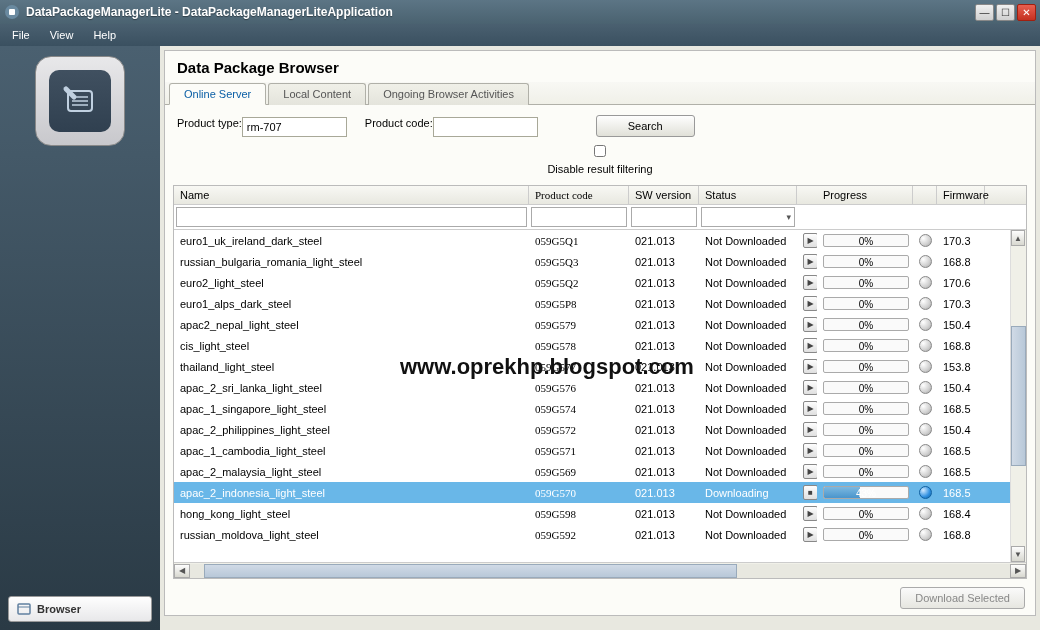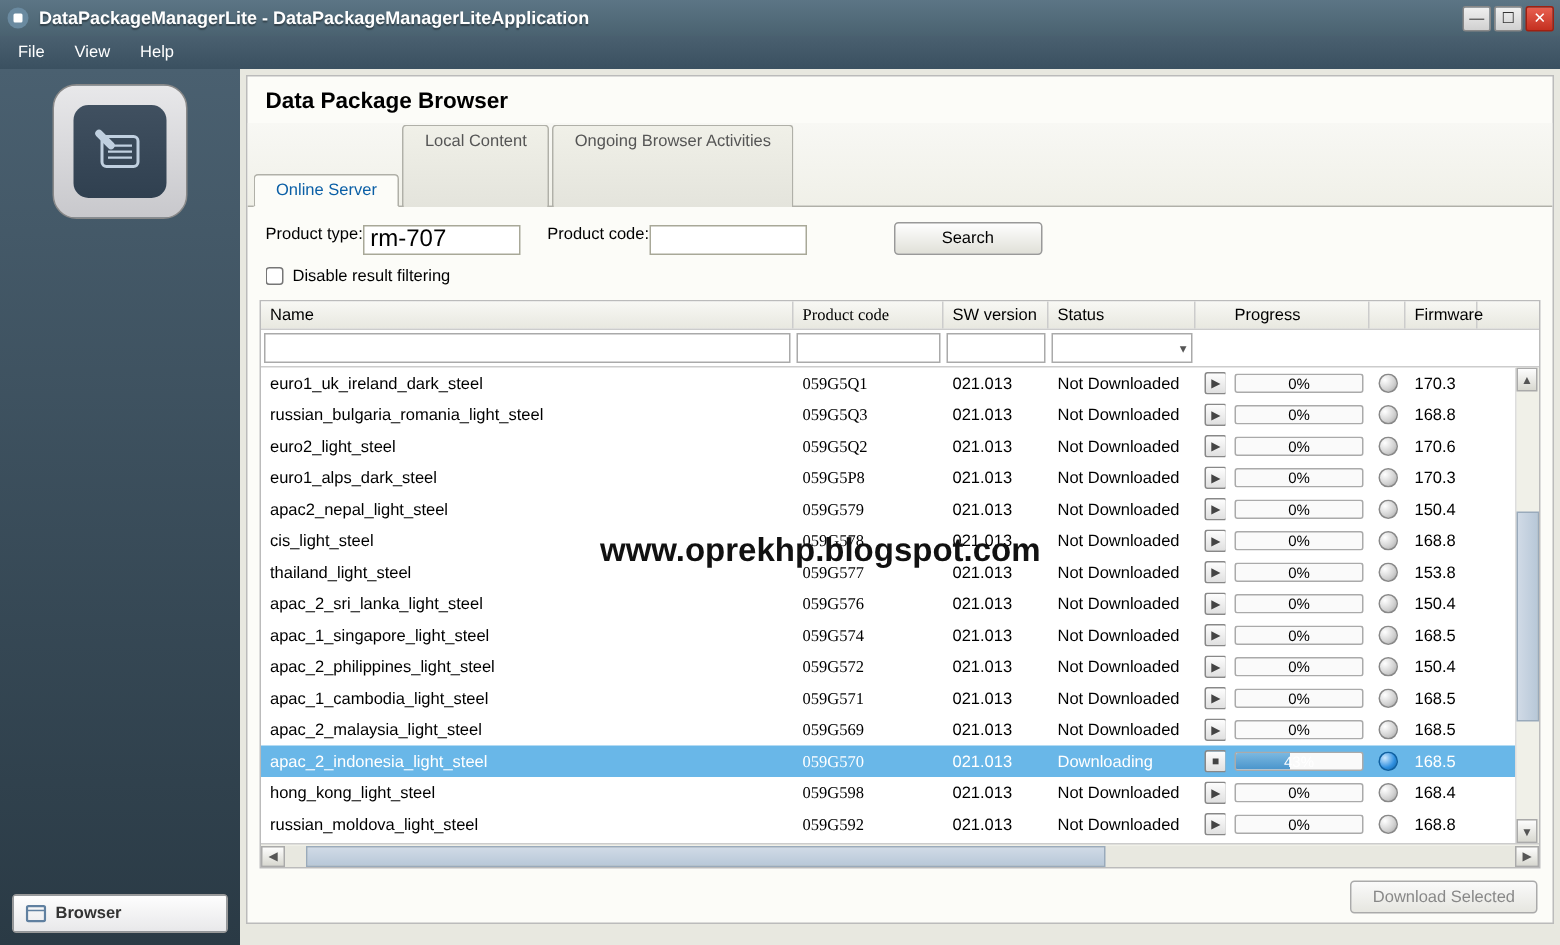--- a/index.html
+++ b/index.html
@@ -22,29 +22,29 @@
 .side-icon-inner svg { width: 40px; height: 40px; }
 .sidebar-bottom { margin-top: auto; padding: 8px; width: 100%; }
 .browser-btn { width: 100%; height: 26px; background: linear-gradient(#fefefe,#e8e8ea); border: 1px solid #999; border-radius: 3px; display: flex; align-items: center; padding: 0 8px; font-size: 11px; font-weight: bold; cursor: pointer; color: #333; }
 .browser-btn svg { width:14px; height:14px; margin-right:6px;}
 
 .content { flex: 1; background: #e8e8e0; padding: 4px 4px 0 4px; display: flex; flex-direction: column; }
 .panel { background: #fcfcf8; border: 1px solid #bbb; flex: 1; display: flex; flex-direction: column; overflow: hidden; }
 .panel-title { font-size: 15px; font-weight: bold; padding: 8px 12px 6px; }
 .tabs { display: flex; border-bottom: 1px solid #b0b0a8; padding-left: 4px; background: linear-gradient(#f8f8f4,#f0f0e8); }
 .tab { padding: 4px 14px; border: 1px solid #b0b0a8; border-bottom: none; margin-right: 2px; background: linear-gradient(#f0f0e8,#e4e4dc); font-size: 11px; cursor: pointer; border-top-left-radius: 3px; border-top-right-radius: 3px; position: relative; top: 1px; color: #555; }
-.tab.active { background: #fcfcf8; color: #0b5fa6; border-bottom: 1px solid #fcfcf8; margin-top: 33px; }
+.tab.active { background: #fcfcf8; color: #0b5fa6; border-bottom: 1px solid #fcfcf8; }
 
 .search-area { padding: 10px 12px 6px; }
 .search-row { display: flex; gap: 18px; align-items: flex-end; }
 .search-field { display: flex; flex-direction: row; }
 .search-field label { margin-bottom: 3px; }
-.search-field input { width: 105px; height: 20px; border: 1px solid #a8a898; padding: 0 4px; font-size: 16px; }
+.search-field input { width: 105px; height: 20px; border: 1px solid #a8a898; padding: 0 4px; font-size: 11px; }
 .search-btn { height: 22px; width: 99px; border: 1px solid #999; background: linear-gradient(#fefefe,#e0e0d8); border-radius: 3px; cursor: pointer; font-size: 11px; margin-left: 40px; }
-.disable-row { margin-top: 8px; display: flex; align-items: center; gap: 6px; }
+.disable-row { margin-top: 8px; display: flex; align-items: center; gap: 6px; flex-direction: column; }
 .disable-row input { width: 12px; height: 12px; }
 
 .grid-wrap { position: relative; margin: 4px 8px 0 8px; border: 1px solid #bbb; flex: 1; display: flex; flex-direction: column; min-height: 0; background: #fff; }
 .grid-head { display: flex; background: linear-gradient(#f8f8f4,#e8e8e0); border-bottom: 1px solid #ccc; font-size: 11px; }
 .gh { padding: 3px 6px; border-right: 1px solid #ccc; white-space: nowrap; }
 .col-name { width: 355px; }
 .col-code { width: 100px; font-family: Liberation Serif, serif; }
 .col-sw { width: 70px; }
 .col-status { width: 98px; }
 .col-play { width: 20px; border-right: none; }

